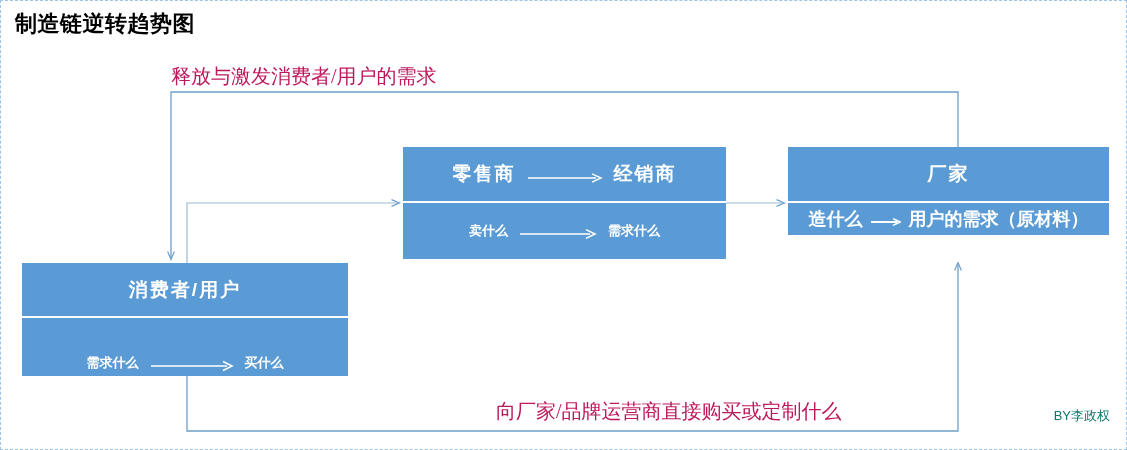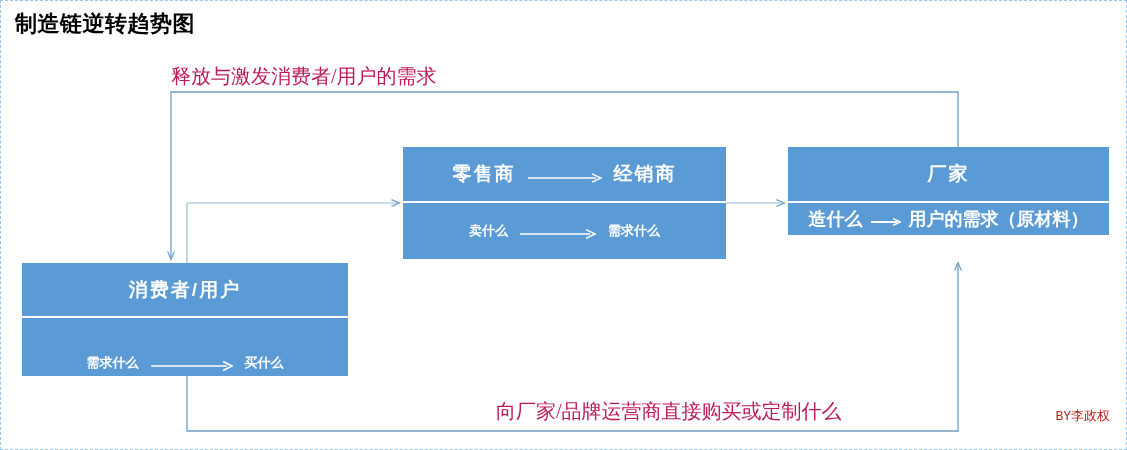--- a/index.html
+++ b/index.html
@@ -38,23 +38,23 @@
     font-size: 20px;
     color: #be185d;
     white-space: nowrap;
   }
   #label-top { left: 170px; top: 62px; }
   #label-bottom { left: 495px; top: 397px; }
   #signature {
     position: absolute;
     right: 16px;
     top: 406px;
-    font-family: Liberation Mono, monospace;
+    font-family: Liberation Sans, sans-serif;
     font-size: 13px;
-    color: #b91c1c;
+    color: #0f766e;
     white-space: nowrap;
   }
   
   .node-box {
     position: absolute;
     background: #5b9bd5;
     box-sizing: border-box;
     display: flex;
     flex-direction: column;
     color: #ffffff;

